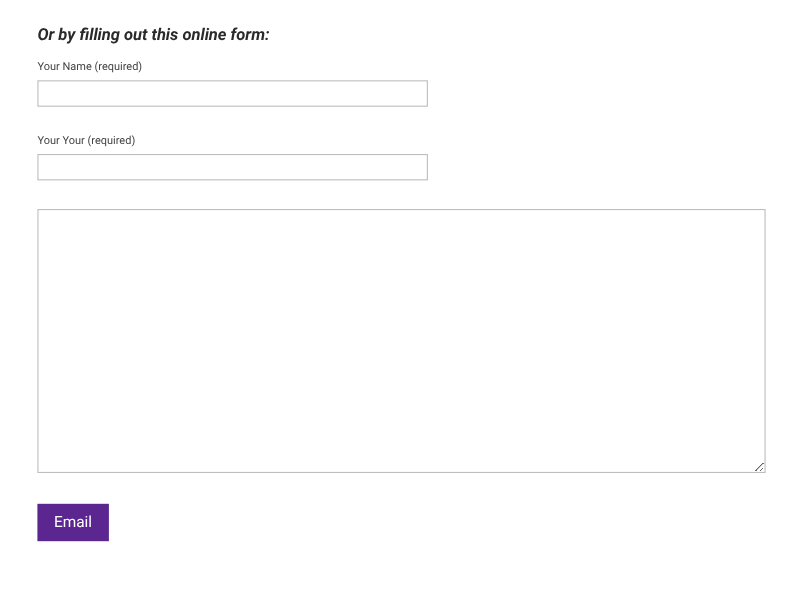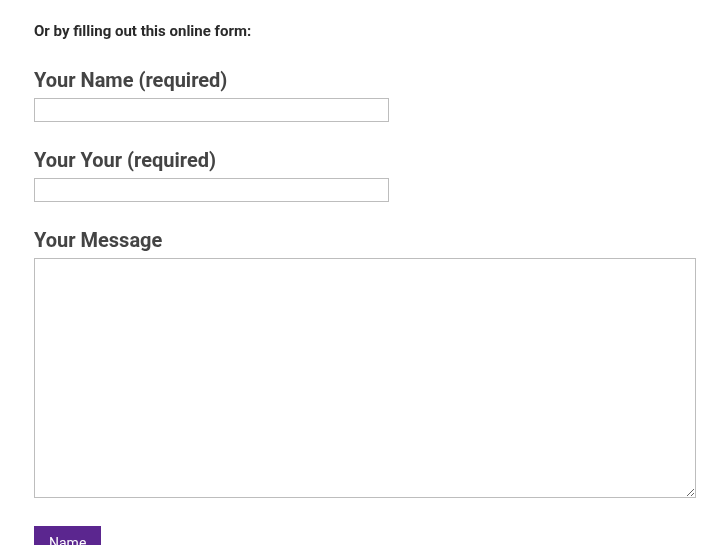--- a/index.html
+++ b/index.html
@@ -11,34 +11,35 @@
       font-family: -apple-system, BlinkMacSystemFont, "Segoe UI", Roboto, "Helvetica Neue", Arial, sans-serif;
       background: #ffffff;
       padding: 22px 34px;
       width: 724px;
       color: #333;
     }
     .form-heading {
       font-weight: 700;
       font-size: 15px;
       color: #2a2a2a;
-      margin-bottom: 28px;
+      margin-bottom: 16px;
+      font-style: italic;
     }
     .field-group {
       margin-bottom: 26px;
     }
     .field-group-last {
       margin-bottom: 24px;
     }
     .field-label {
       display: block;
-      font-size: 20px;
+      font-size: 10px;
       color: #444;
       margin-bottom: 6px;
-      font-weight: 700;
+      font-weight: 400;
     }
     .text-input {
       width: 355px;
       height: 24px;
       border: 1px solid #bdbdbd;
       background: #fff;
       font-size: 14px;
       padding: 2px 4px;
     }
     .textarea-input {
@@ -71,18 +72,17 @@
     <label class="field-label">Your Name (required)</label>
     <input type="text" class="text-input" value="" style="">
   </div>
 
   <div class="field-group">
     <label class="field-label">Your Your (required)</label>
     <input type="text" class="text-input" value="" style="">
   </div>
 
   <div class="field-group field-group-last">
-    <label class="field-label">Your Message</label>
     <textarea class="textarea-input" style=""></textarea>
   </div>
 
-  <button class="submit-button">Name</button>
+  <button class="submit-button">Email</button>
 </div>
 
 </body></html>

